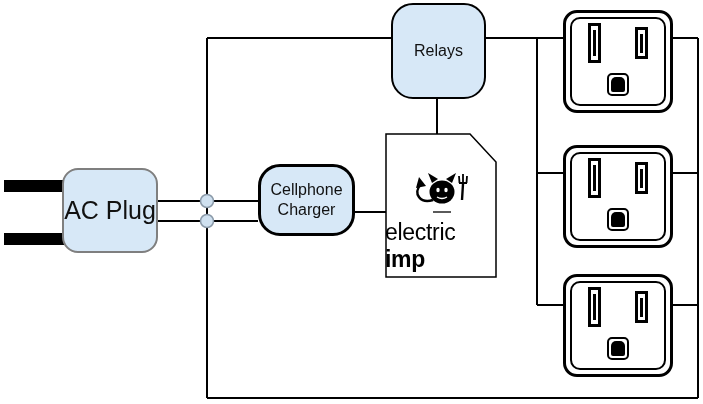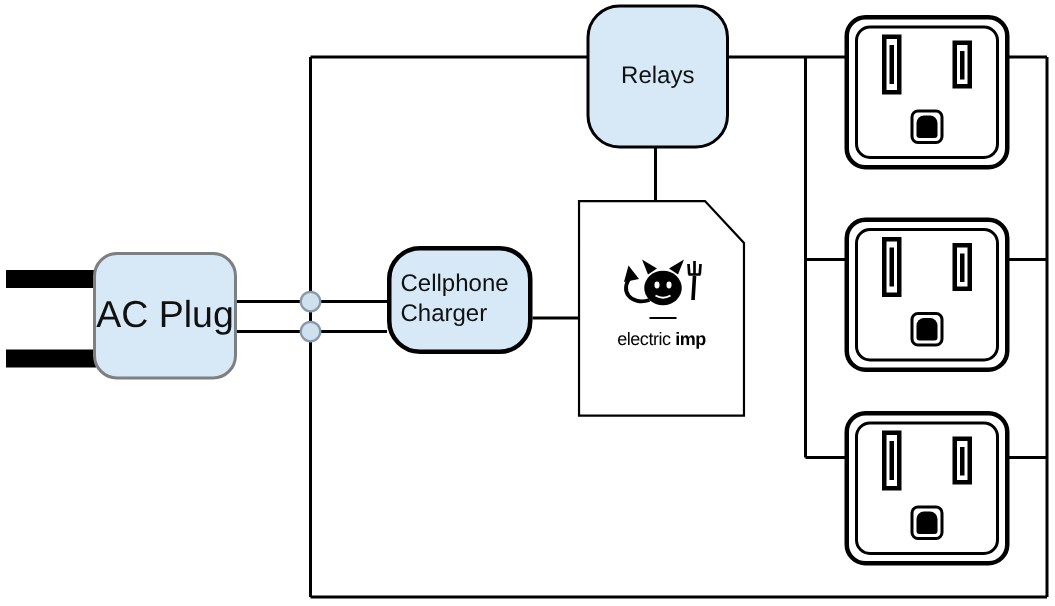--- a/index.html
+++ b/index.html
@@ -9,40 +9,40 @@
     --node-fill:#d7e8f7; --ac-border:#7f7f7f; --line:#000;
     --junction-fill:#cfe0ef; --junction-stroke:#8a99a8;
   }
   svg{display:block;}
   .wires{position:absolute;left:0;top:0;z-index:1;}
   .wire{stroke:var(--line);stroke-width:2;fill:none;}
   .junction{fill:var(--junction-fill);stroke:var(--junction-stroke);stroke-width:1.5;}
 
   .node{
     position:absolute;z-index:3;box-sizing:border-box;background:var(--node-fill);
-    display:flex;align-items:center;justify-content:center;text-align:left;
+    display:flex;align-items:center;justify-content:center;text-align:center;
     line-height:1.22;
   }
   .ac-plug{left:62px;top:168px;width:96px;height:85px;border:2px solid var(--ac-border);
     border-radius:16px;font-size:25px;}
   .relays{left:391px;top:3px;width:95px;height:96px;border:2px solid #000;
     border-radius:22px;font-size:16px;}
   .charger{left:258px;top:164px;width:97px;height:72px;border:3px solid #000;
     border-radius:22px;font-size:16px;padding:0 6px;}
 
   .prong{position:absolute;z-index:2;background:#000;height:12px;width:60px;left:4px;}
   .prong.top{top:180px;}
   .prong.bottom{top:233px;}
 
   
   .imp-card{position:absolute;left:385px;top:133px;width:112px;height:145px;z-index:3;}
   .imp-card .shape{position:absolute;left:0;top:0;}
   .imp-content{position:absolute;left:0;top:38px;width:112px;display:flex;
     flex-direction:column;align-items:center;z-index:4;}
-  .imp-brand{font-size:12px;letter-spacing:-0.3px;margin-top:2px;color:#000;}
+  .imp-brand{font-size:23px;letter-spacing:-0.3px;margin-top:2px;color:#000;}
   .imp-brand .light{font-weight:400;}
   .imp-brand .bold{font-weight:700;}
 
   
   .outlet{position:absolute;left:563px;width:110px;height:103px;z-index:3;
     box-sizing:border-box;border:3px solid #000;border-radius:14px;background:#fff;}
   .outlet.o1{top:10px;}
   .outlet.o2{top:145px;}
   .outlet.o3{top:274px;}
   .outlet-inner{position:absolute;inset:4px;border:2px solid #000;border-radius:10px;}

